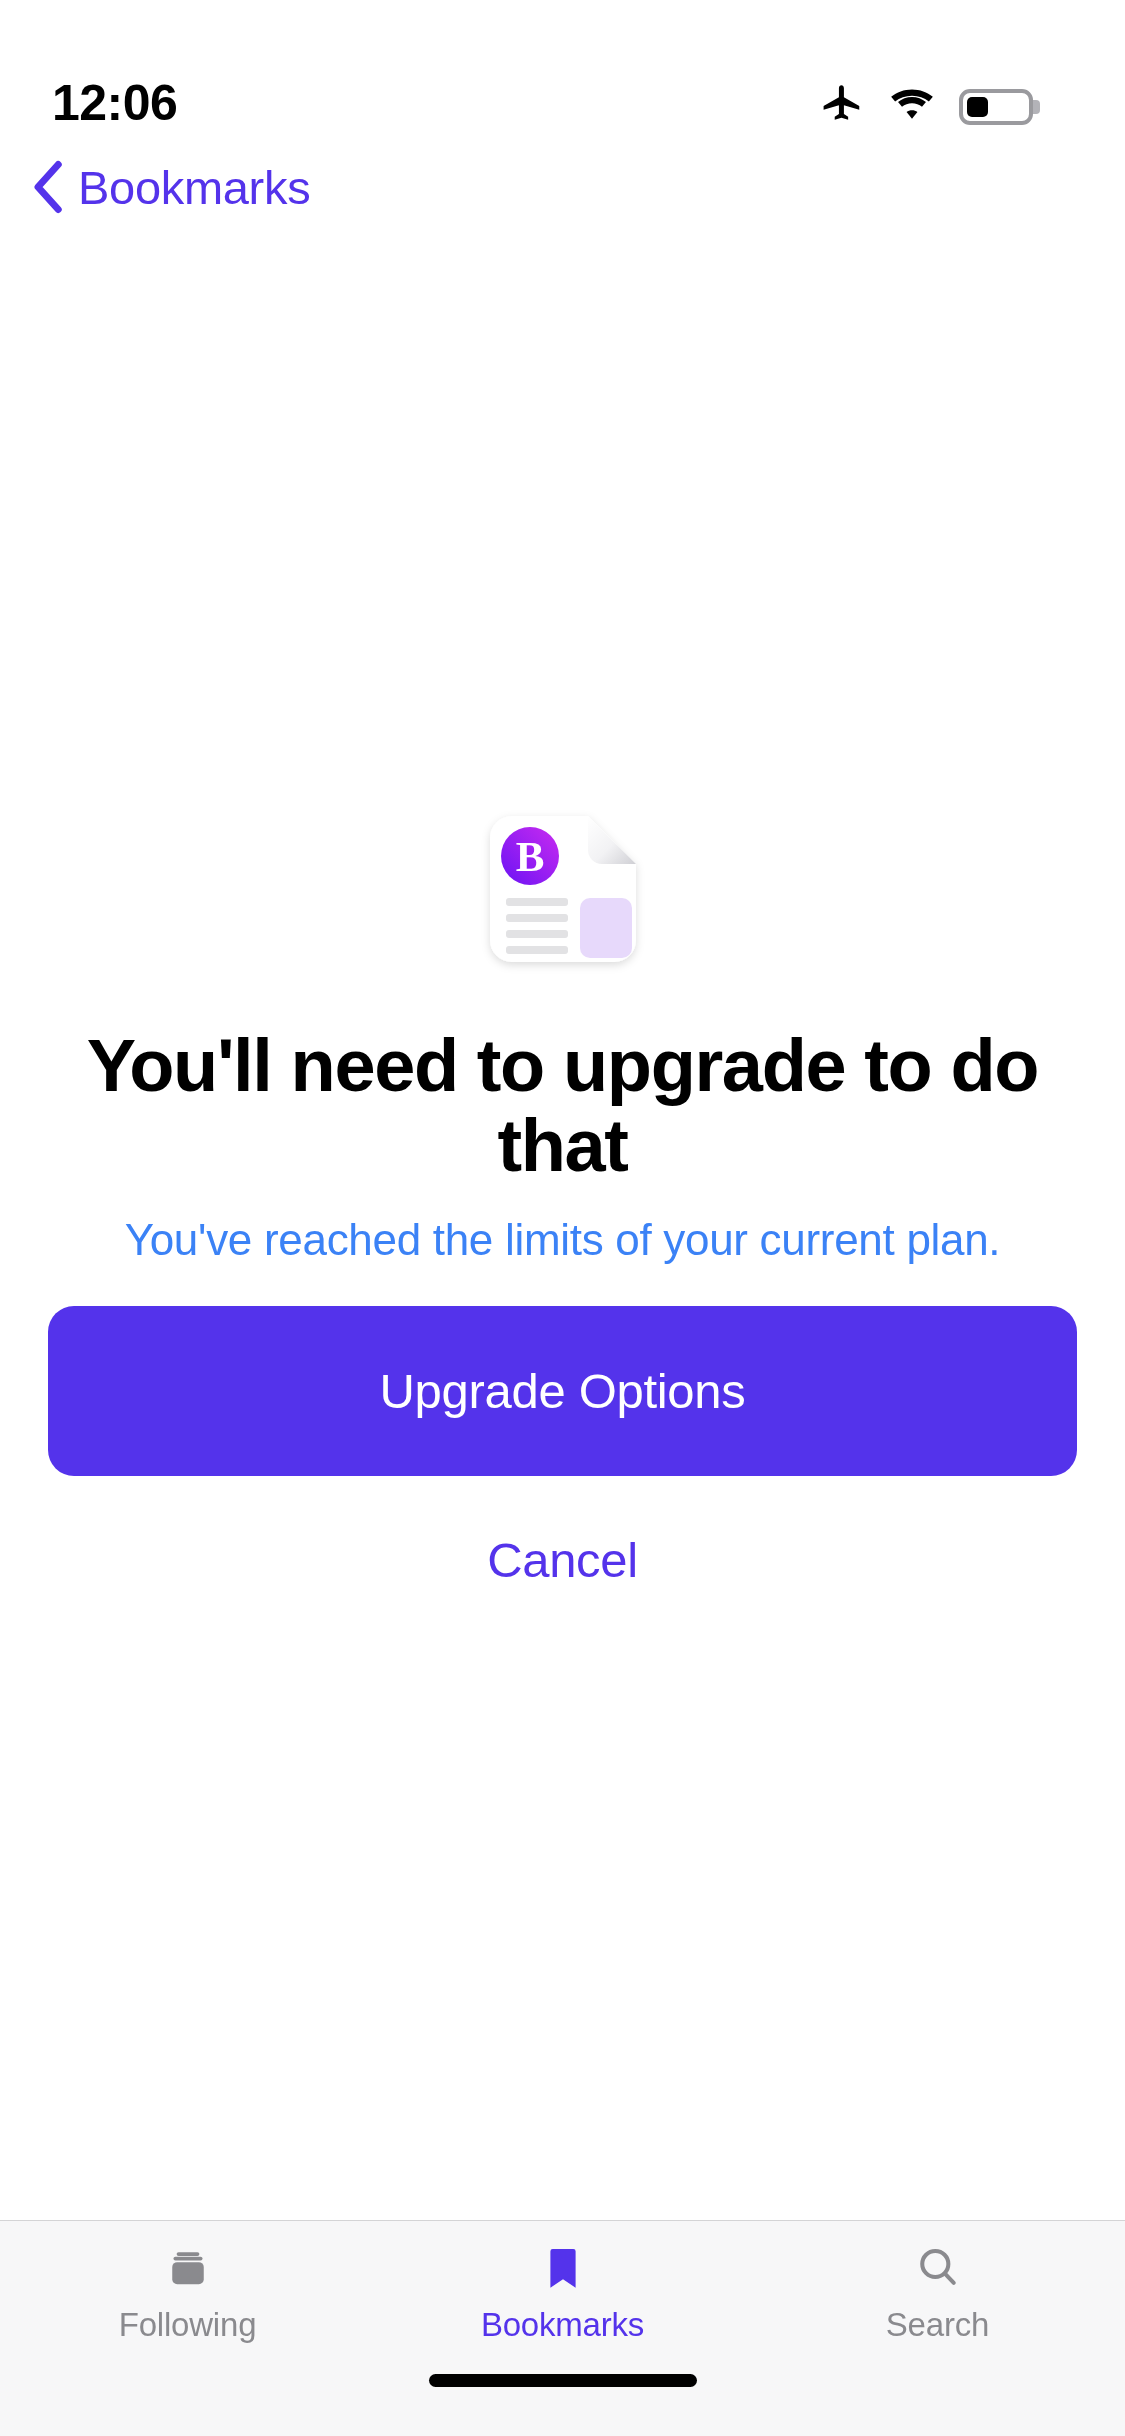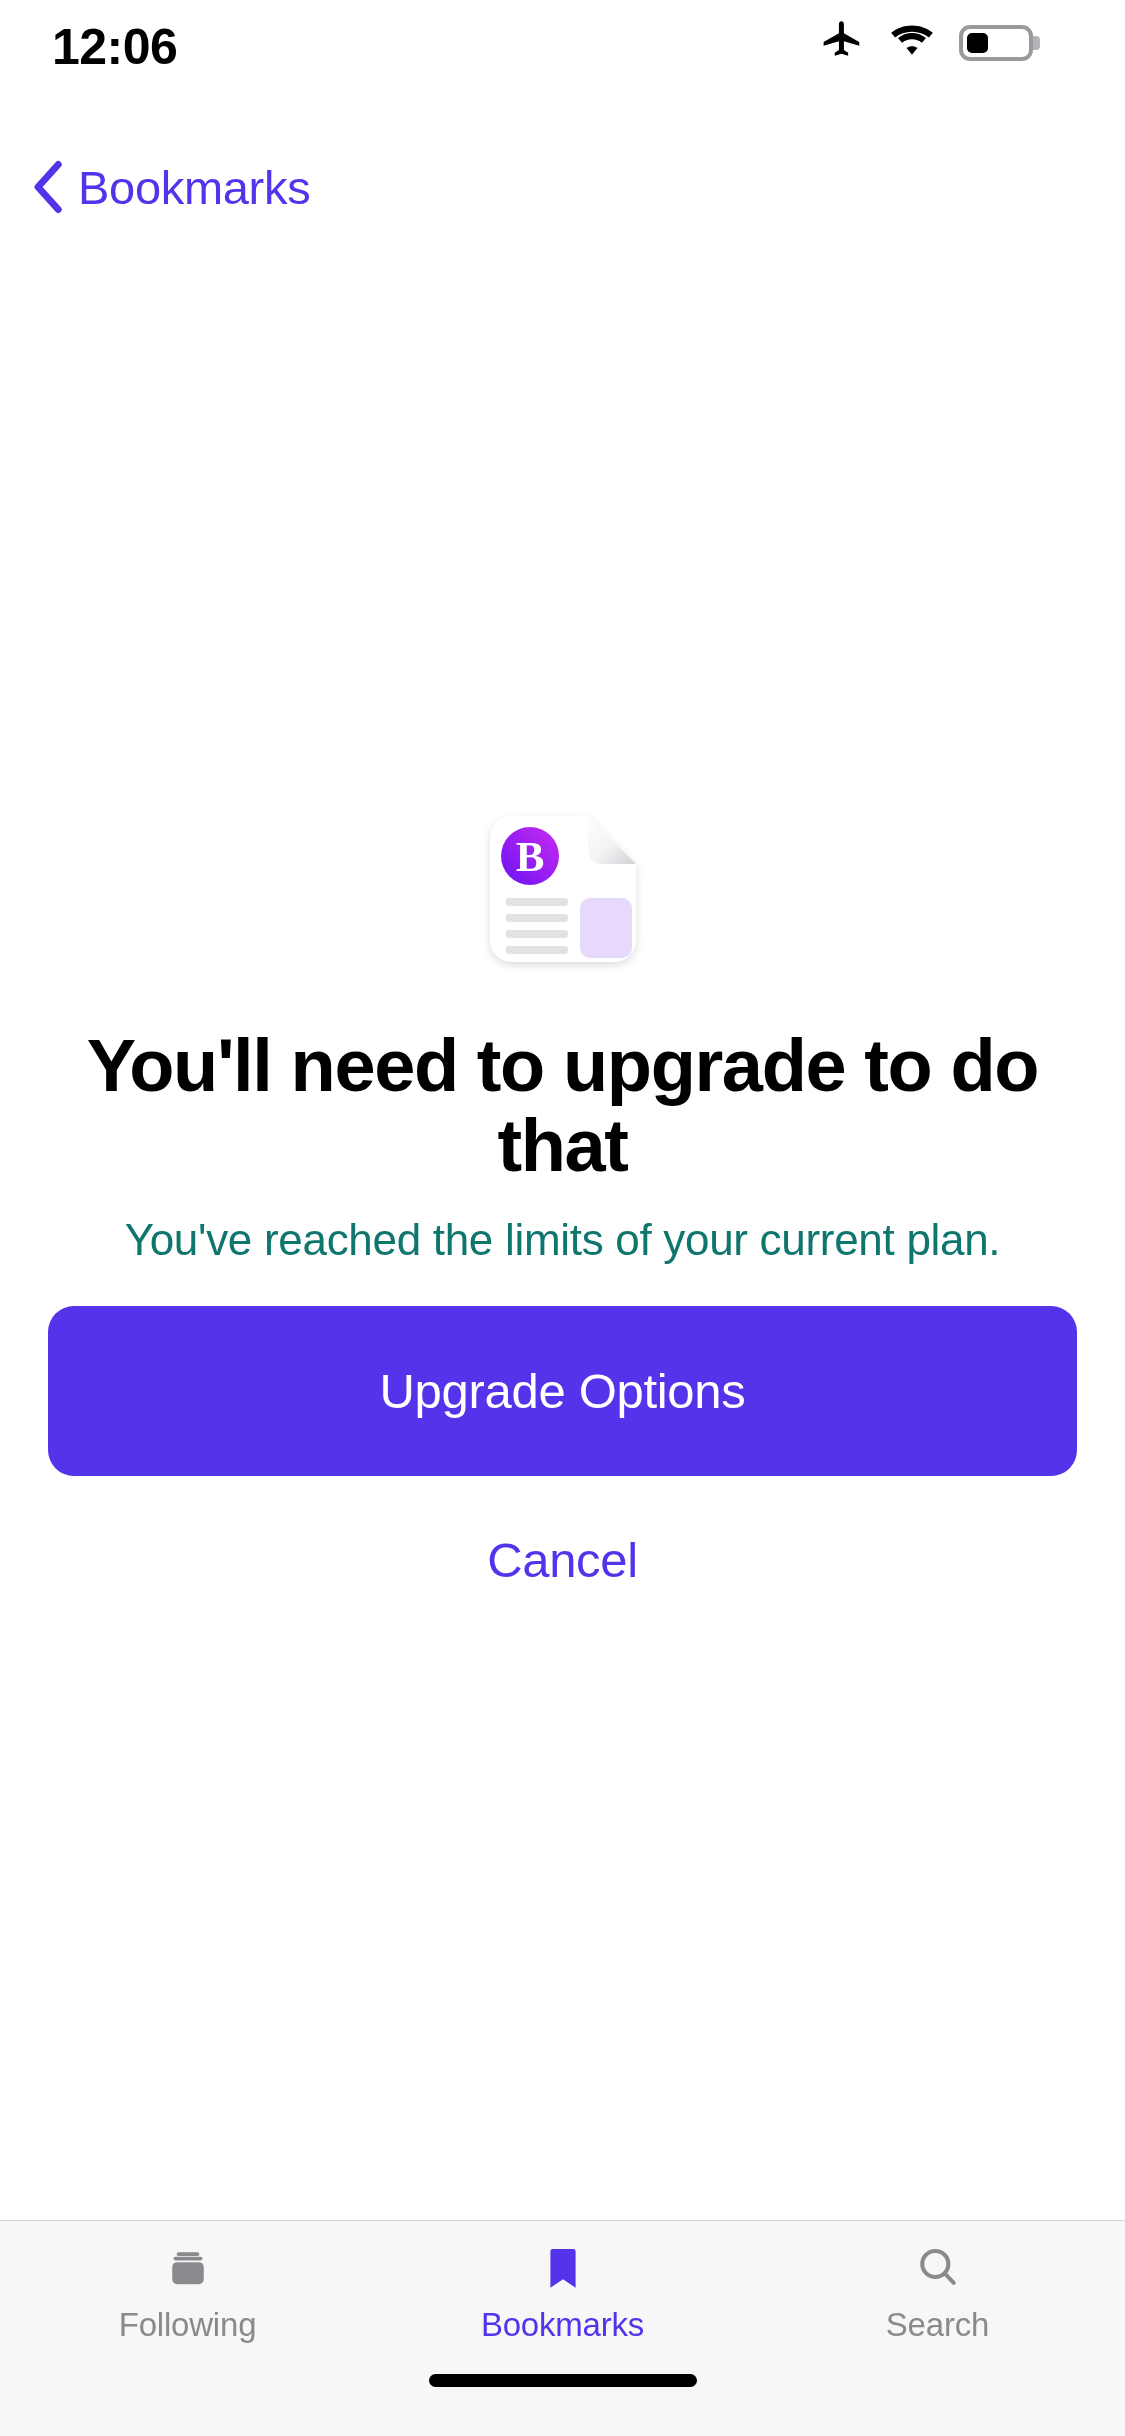--- a/index.html
+++ b/index.html
@@ -8,21 +8,21 @@
     background:#ffffff;
     font-family:"Liberation Sans", sans-serif;
     -webkit-font-smoothing:antialiased;
     overflow:hidden;
   }
   .phone { position:relative; width:1125px; height:2436px; background:#ffffff; display:flex; flex-direction:column; }
 
   
   .status-bar {
     height:132px; flex:0 0 132px;
-    display:flex; align-items:flex-start; justify-content:space-between;
+    display:flex; align-items:flex-end; justify-content:space-between;
     padding:0 92px 0 52px;
     position:relative;
   }
   .status-time {
     font-size:50px; font-weight:600; color:#000; letter-spacing:-0.5px;
     padding-top:18px;
   }
   .status-icons { display:flex; align-items:center; gap:22px; padding-top:18px; }
   .battery-shell {
     width:74px; height:36px; border:4px solid #9a9a9e; border-radius:11px;
@@ -52,21 +52,21 @@
 
   .hero-icon { width:190px; height:190px; margin-bottom:42px; }
 
   .headline {
     font-size:74px; font-weight:bold; color:#000;
     text-align:center; line-height:1.08; letter-spacing:-1.4px;
     max-width:1000px;
   }
   .subtitle {
     margin-top:26px;
-    font-size:44px; color:#0f766e; text-align:center;
+    font-size:44px; color:#3b82f6; text-align:center;
     line-height:1.28; letter-spacing:-0.3px; max-width:920px;
   }
 
   .primary-button {
     margin-top:38px; width:1029px; height:170px;
     background:#5433EB; border:none; border-radius:26px;
     color:#fff; font-size:49px; font-family:"Liberation Sans", sans-serif;
     letter-spacing:-0.3px; cursor:pointer;
     display:flex; align-items:center; justify-content:center;
   }

